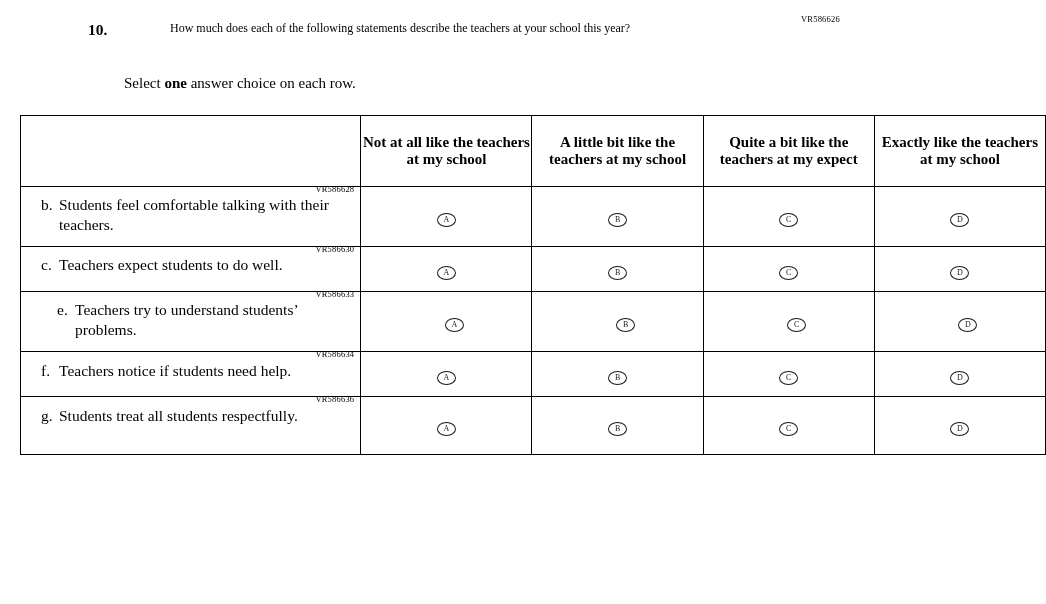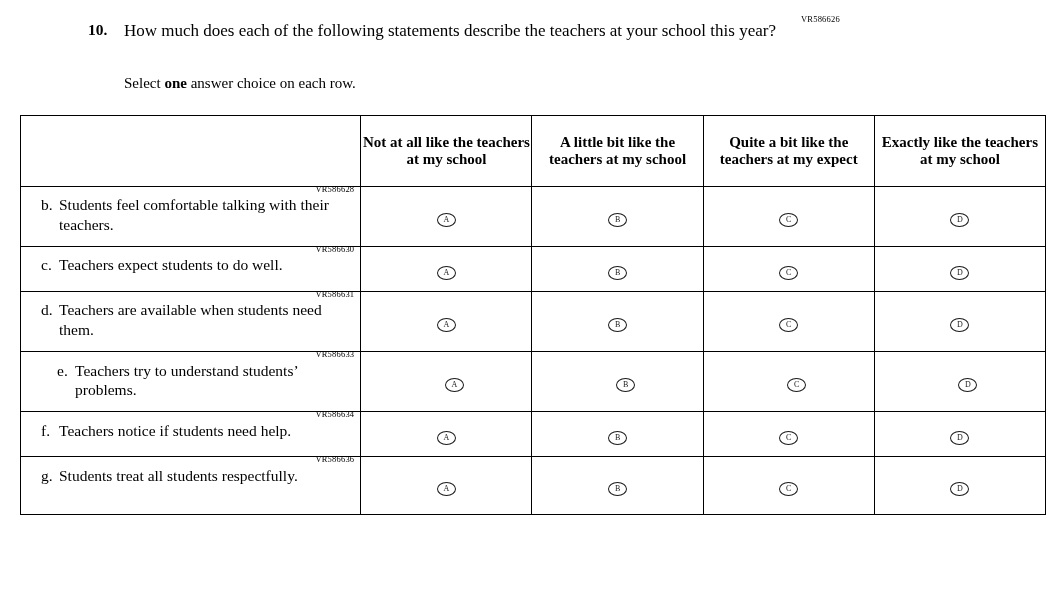--- a/index.html
+++ b/index.html
@@ -35,23 +35,24 @@
   }
   .q-number {
     font-weight: bold;
     font-size: 15.5px;
     width: 30px;
     flex: 0 0 30px;
     padding-right: 6px;
     line-height: 1.35;
   }
   .q-text {
-    font-size: 17px;
+    font-size: 12px;
     line-height: 1.35;
     width: 670px;
+    margin-left: 46px;
   }
   .instruction {
     position: absolute;
     left: 124px;
     top: 75px;
     font-size: 15px;
   }
   .instruction b {
     font-weight: bold;
   }
@@ -214,35 +215,20 @@
               <span class="stem-label">Teachers expect students to do well.</span>
             </div>
           </div>
         </td>
         <td class="bubble-cell"><span class="bubble">A</span></td>
         <td class="bubble-cell"><span class="bubble">B</span></td>
         <td class="bubble-cell"><span class="bubble">C</span></td>
         <td class="bubble-cell"><span class="bubble">D</span></td>
       </tr>
 
-      <tr class="r-d">
-        <td>
-          <div class="stem-cell">
-            <span class="stem-id">VR586631</span>
-            <div class="stem-text">
-              <span class="stem-letter">d.</span>
-              <span class="stem-label">Teachers are available when students need them.</span>
-            </div>
-          </div>
-        </td>
-        <td class="bubble-cell"><span class="bubble">A</span></td>
-        <td class="bubble-cell"><span class="bubble">B</span></td>
-        <td class="bubble-cell"><span class="bubble">C</span></td>
-        <td class="bubble-cell"><span class="bubble">D</span></td>
-      </tr>
 
       <tr class="r-e">
         <td>
           <div class="stem-cell">
             <span class="stem-id">VR586633</span>
             <div class="stem-text">
               <span class="stem-letter">e.</span>
               <span class="stem-label">Teachers try to understand students’ problems.</span>
             </div>
           </div>

